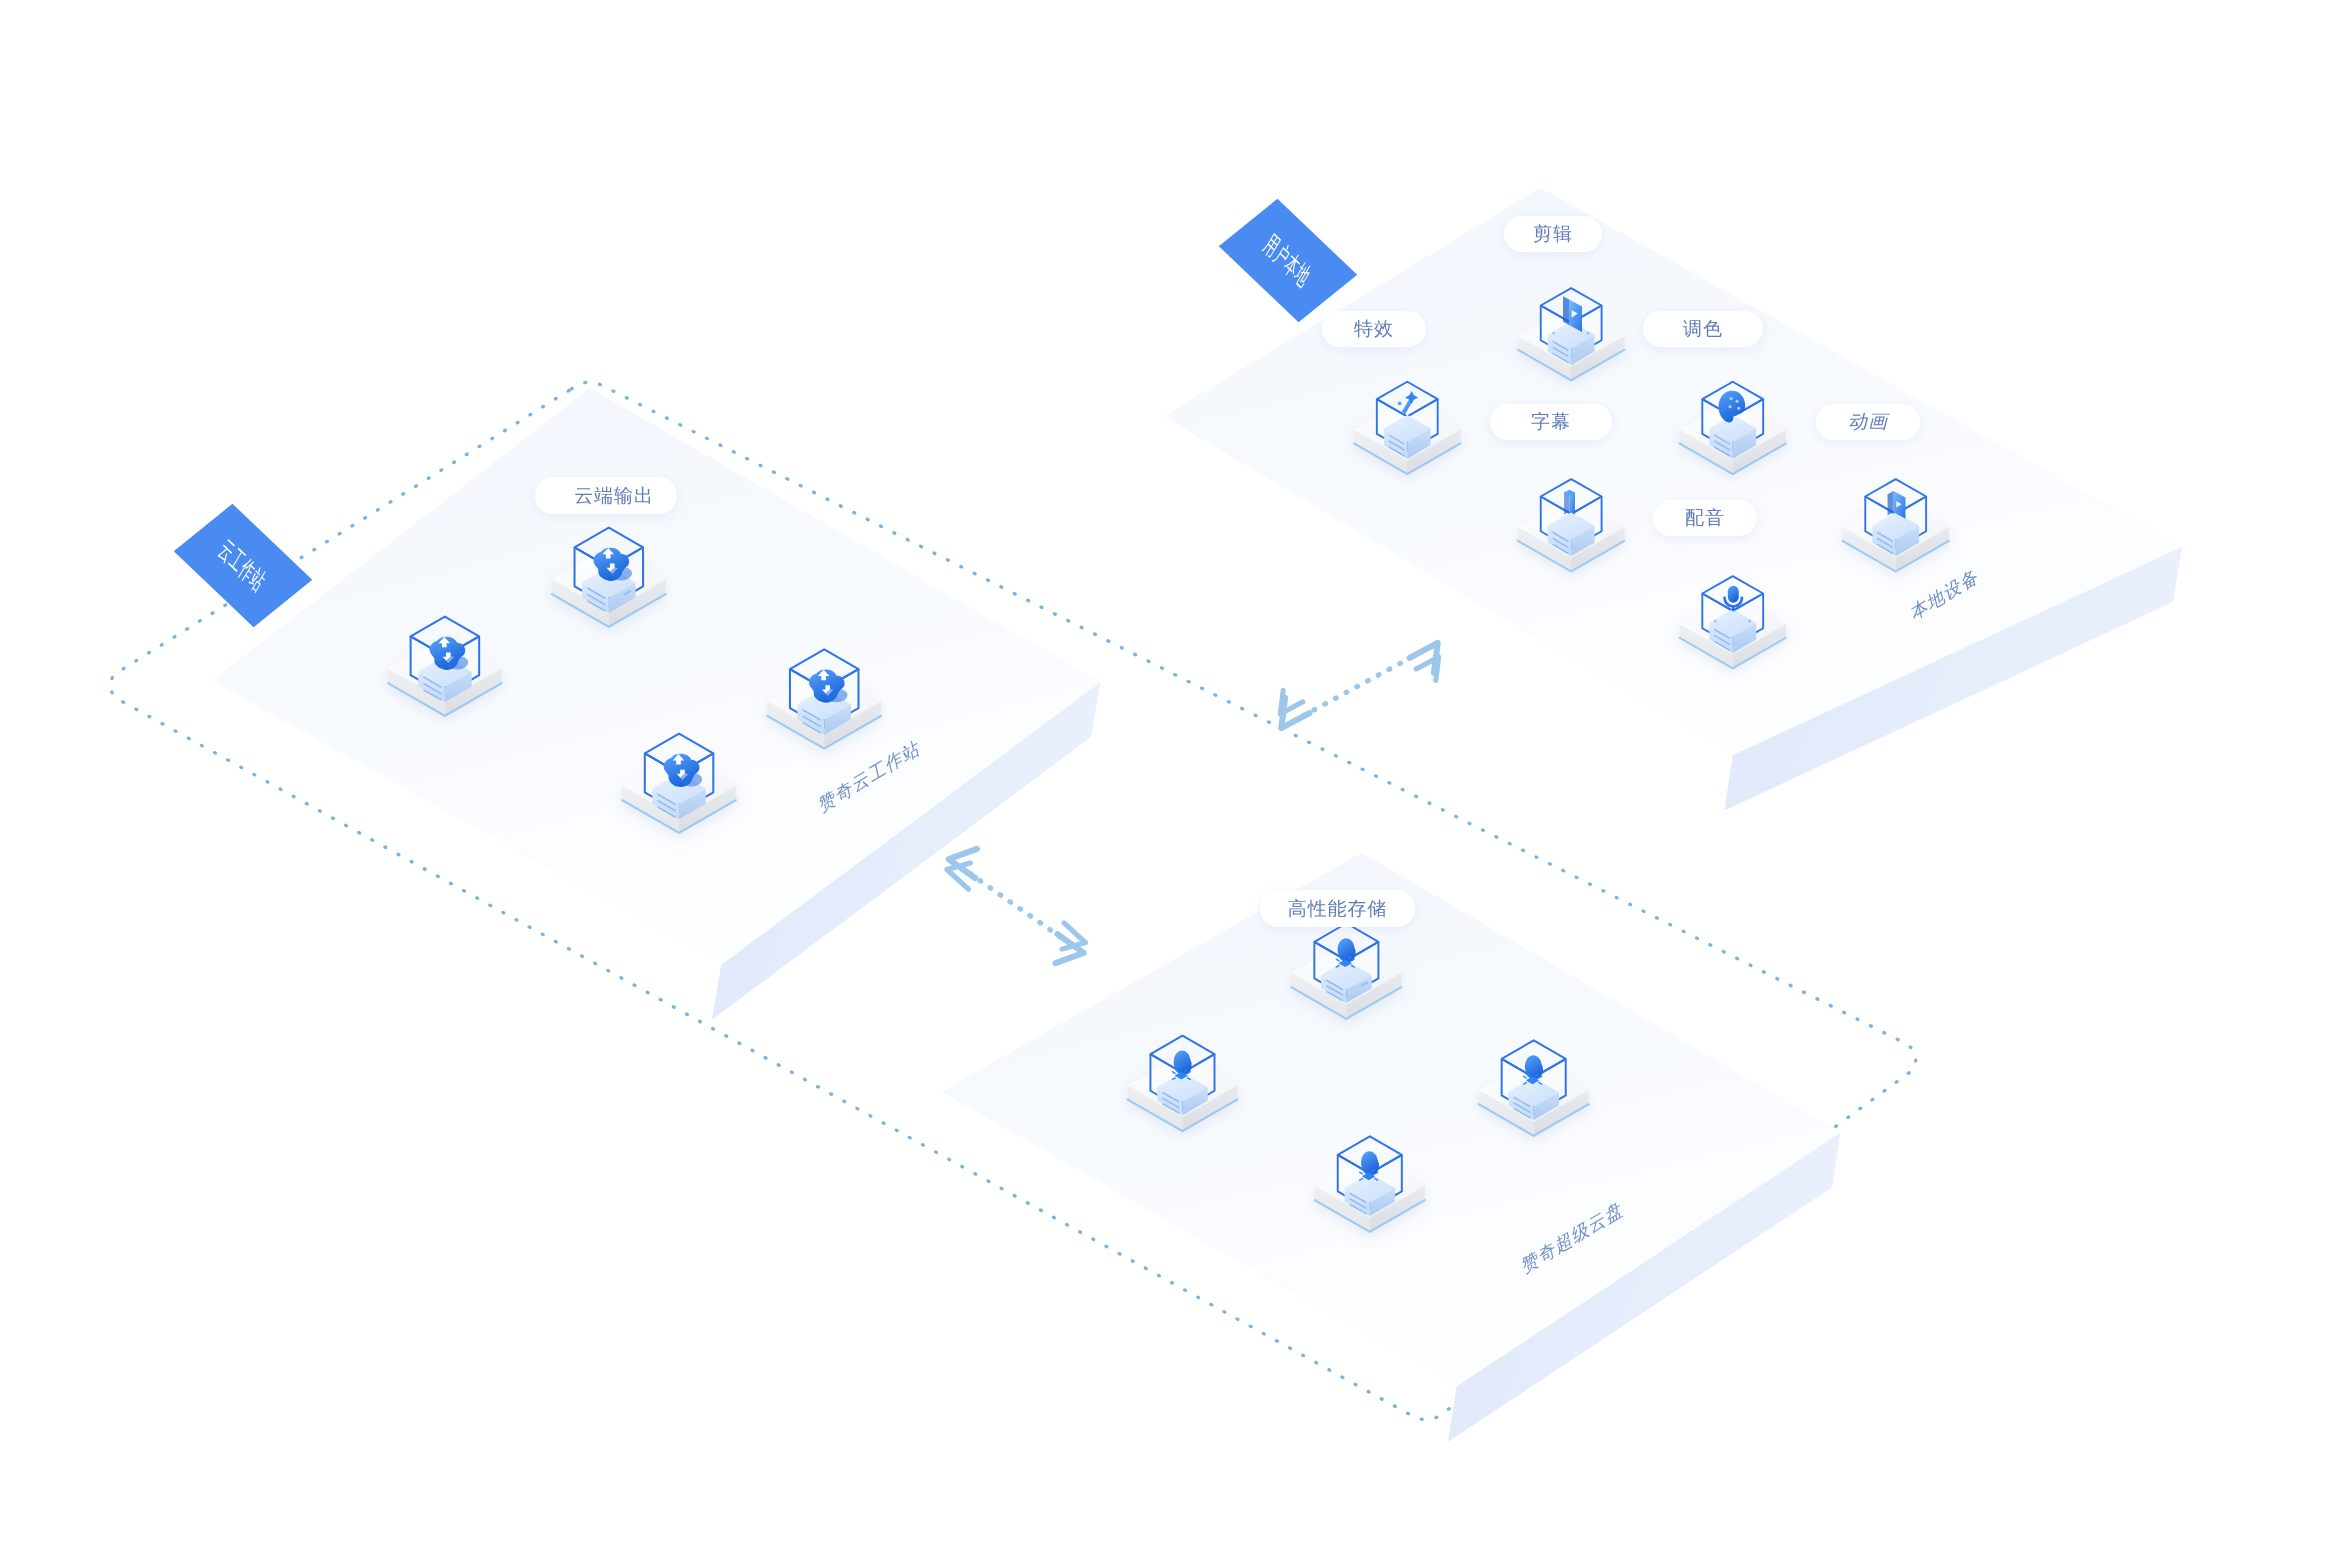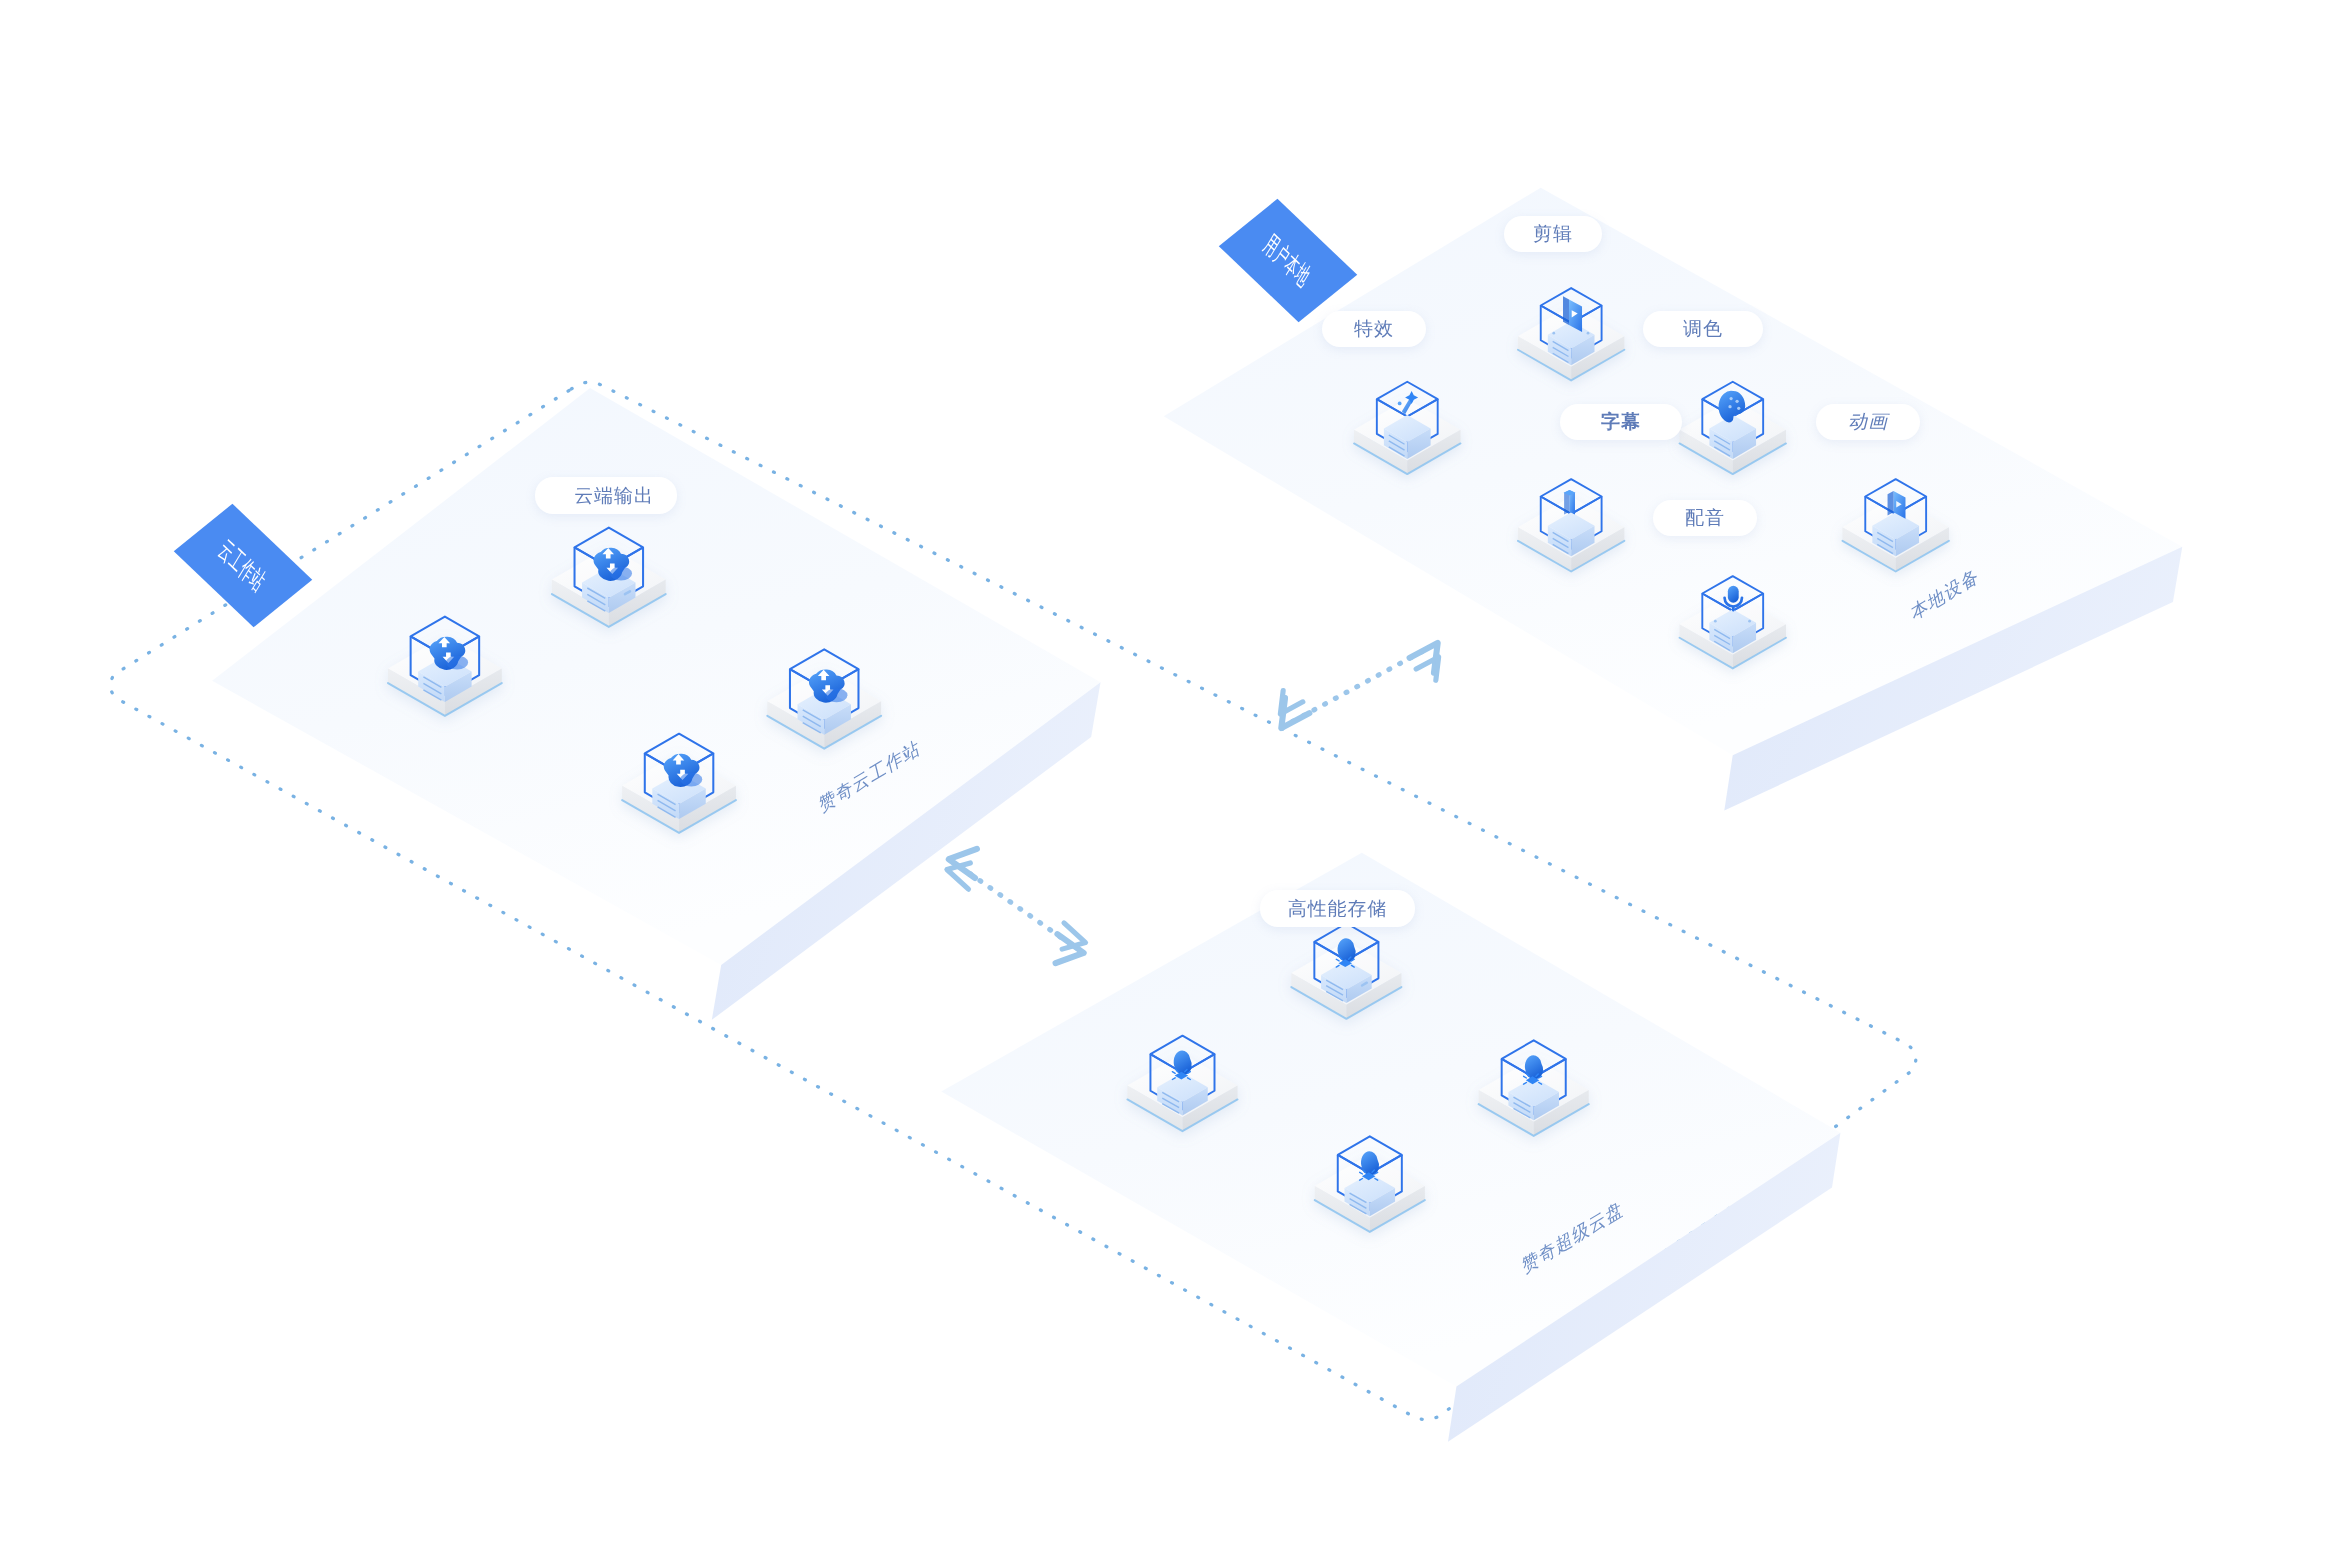--- a/index.html
+++ b/index.html
@@ -577,21 +577,21 @@
 <div class="edgelabel" style="left:1520px;top:1255px;transform:rotate(-31deg) skewX(-17deg);transform-origin:left top;">赞奇超级云盘</div>
 
 <div class="chip" style="left:535px;top:477px;width:126px;height:37px;padding-left:16px;">云端输出</div>
 
 <div class="chip" style="left:1504px;top:216px;width:98px;height:36px;">剪辑</div>
 
 <div class="chip" style="left:1322px;top:311px;width:104px;height:36px;">特效</div>
 
 <div class="chip" style="left:1643px;top:311px;width:120px;height:36px;">调色</div>
 
-<div class="chip" style="left:1560px;top:404px;width:122px;height:36px;font-weight:bold;">字幕</div>
+<div class="chip" style="left:1490px;top:404px;width:122px;height:36px;">字幕</div>
 
 <div class="chip" style="left:1816px;top:404px;width:104px;height:36px;font-style:italic;">动画</div>
 
 <div class="chip" style="left:1653px;top:500px;width:104px;height:36px;">配音</div>
 
 <div class="chip" style="left:1260px;top:890px;width:155px;height:37px;">高性能存储</div>
 
 </div>
 
 

